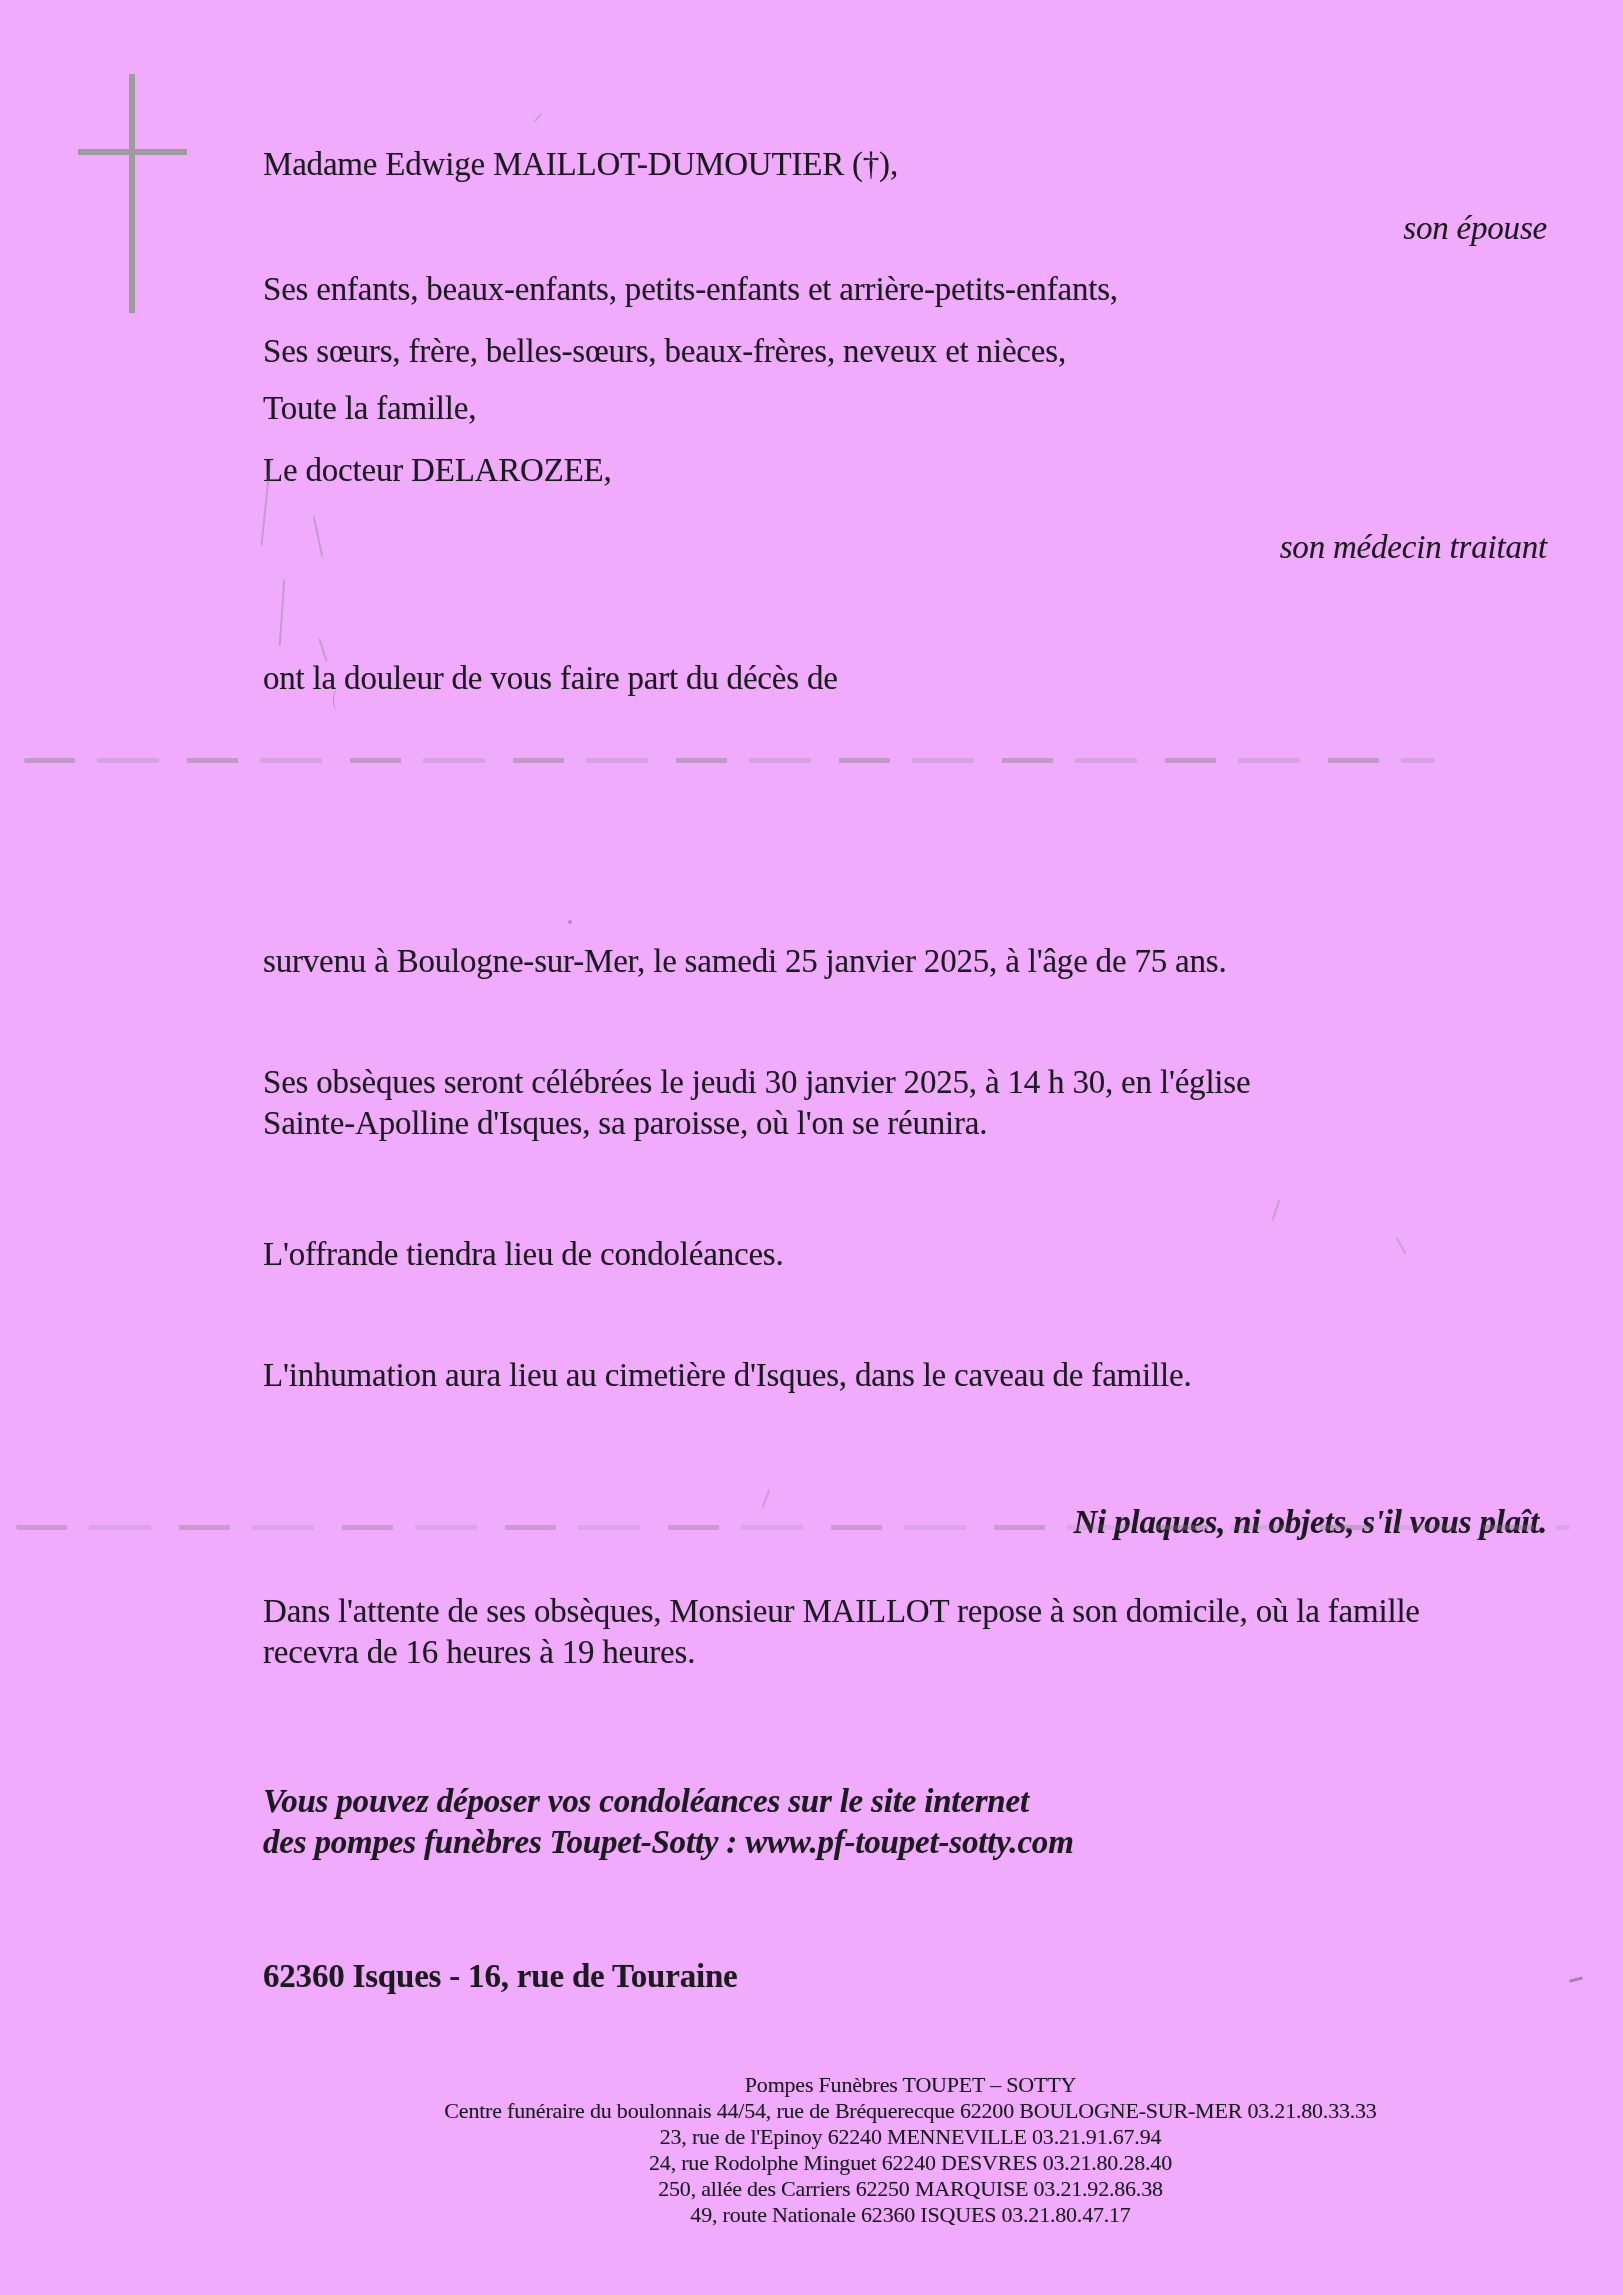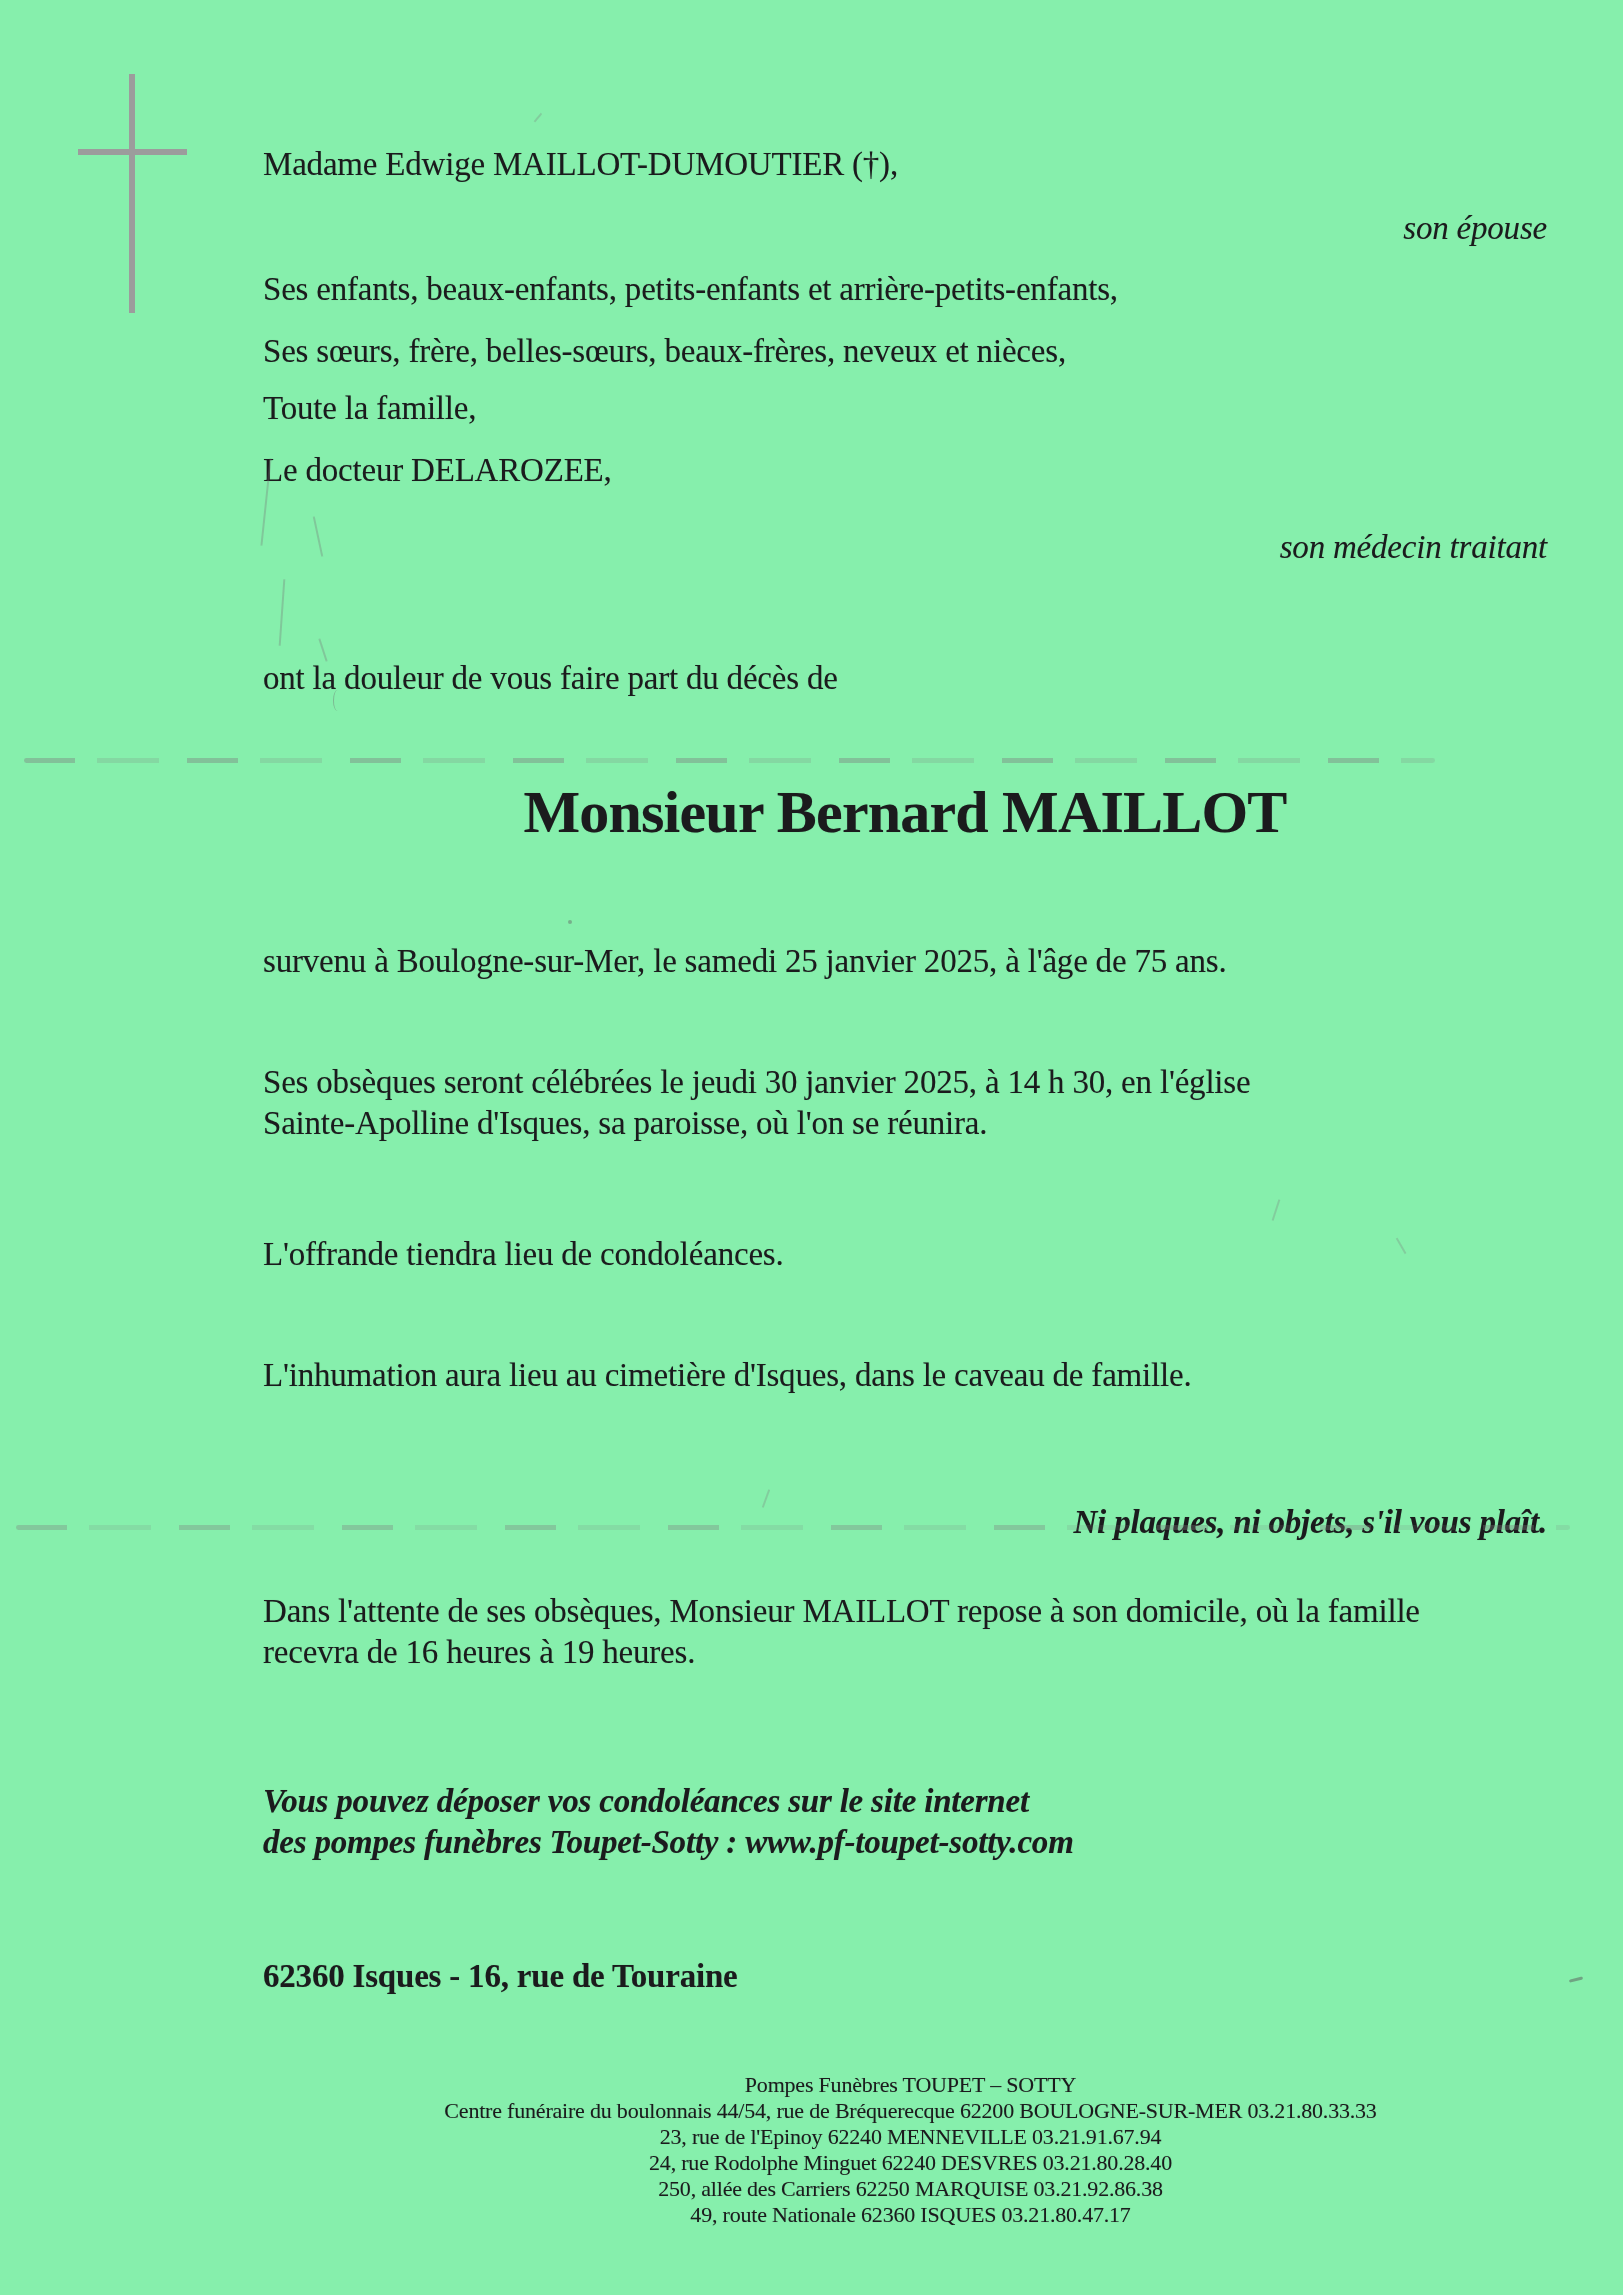--- a/index.html
+++ b/index.html
@@ -1,20 +1,20 @@
 <!DOCTYPE html>
 <html style="font-size:12.8px"><head>
 <meta charset="utf-8">
 <style>
   html,body{margin:0;padding:0;background:#e8e8e8;}
   .page{
     position:relative;
     width:1624px;height:2295px;
     margin:0 auto;
-    background:#86efac;
+    background:#f0abfc;
     font-family:"Liberation Serif","DejaVu Serif",serif;
     color:#1b1b1d;
     overflow:hidden;
   }
   .line{
     position:absolute;
     left:263px;right:77px;
     font-size:33px;line-height:41px;
     letter-spacing:-0.2px;
     text-shadow:0 0 0.8px rgba(20,20,20,.28);
@@ -80,21 +80,20 @@
   <div class="line" style="top:331px">Ses sœurs, frère, belles-sœurs, beaux-frères, neveux et nièces,</div>
 
   <div class="line" style="top:388px">Toute la famille,</div>
 
   <div class="line" style="top:450px">Le docteur DELAROZEE,</div>
 
   <div class="line right italic" style="top:527px">son médecin traitant</div>
 
   <div class="line" style="top:658px">ont la douleur de vous faire part du décès de</div>
 
-  <div class="deceased">Monsieur Bernard MAILLOT</div>
 
   <div class="line" style="top:941px">survenu à Boulogne-sur-Mer, le samedi 25 janvier 2025, à l'âge de 75 ans.</div>
 
   <div class="wrap" style="top:1062px">
     <div class="l">Ses obsèques seront célébrées le jeudi 30 janvier 2025, à 14 h 30, en l'église</div>
     <div class="l">Sainte-Apolline d'Isques, sa paroisse, où l'on se réunira.</div>
   </div>
 
   <div class="line" style="top:1234px">L'offrande tiendra lieu de condoléances.</div>
 

